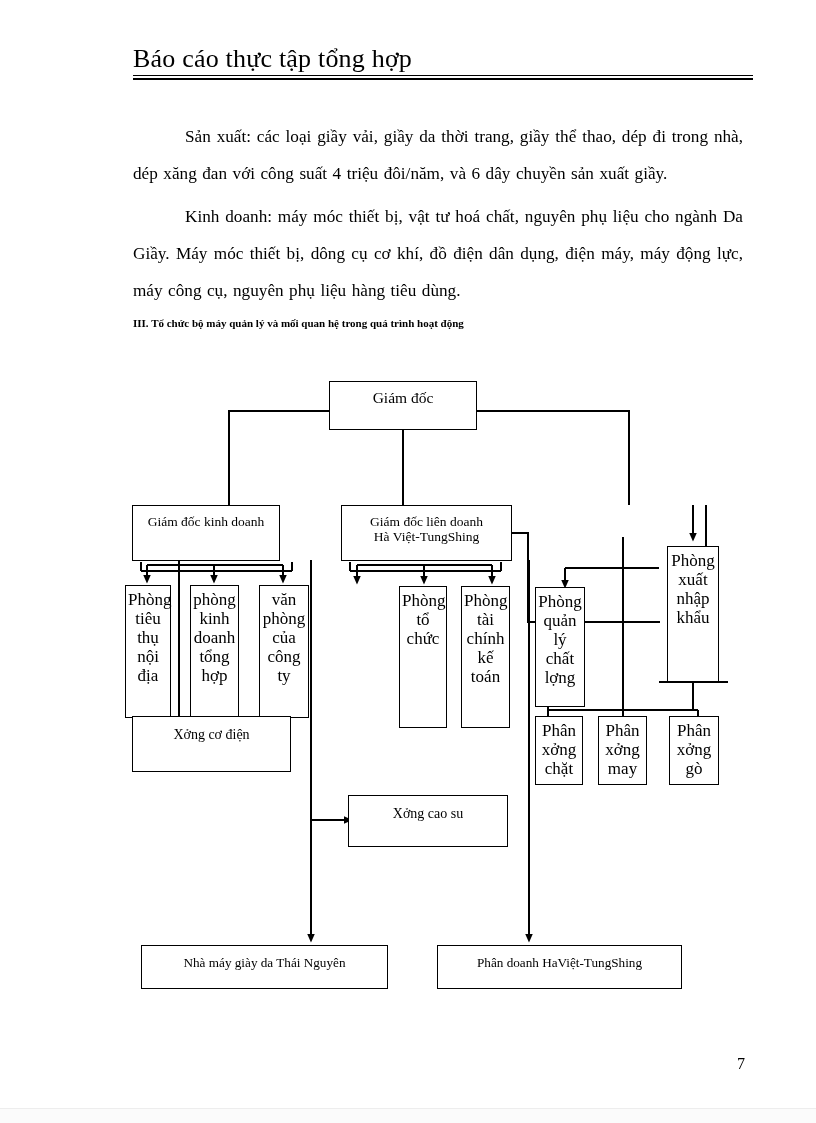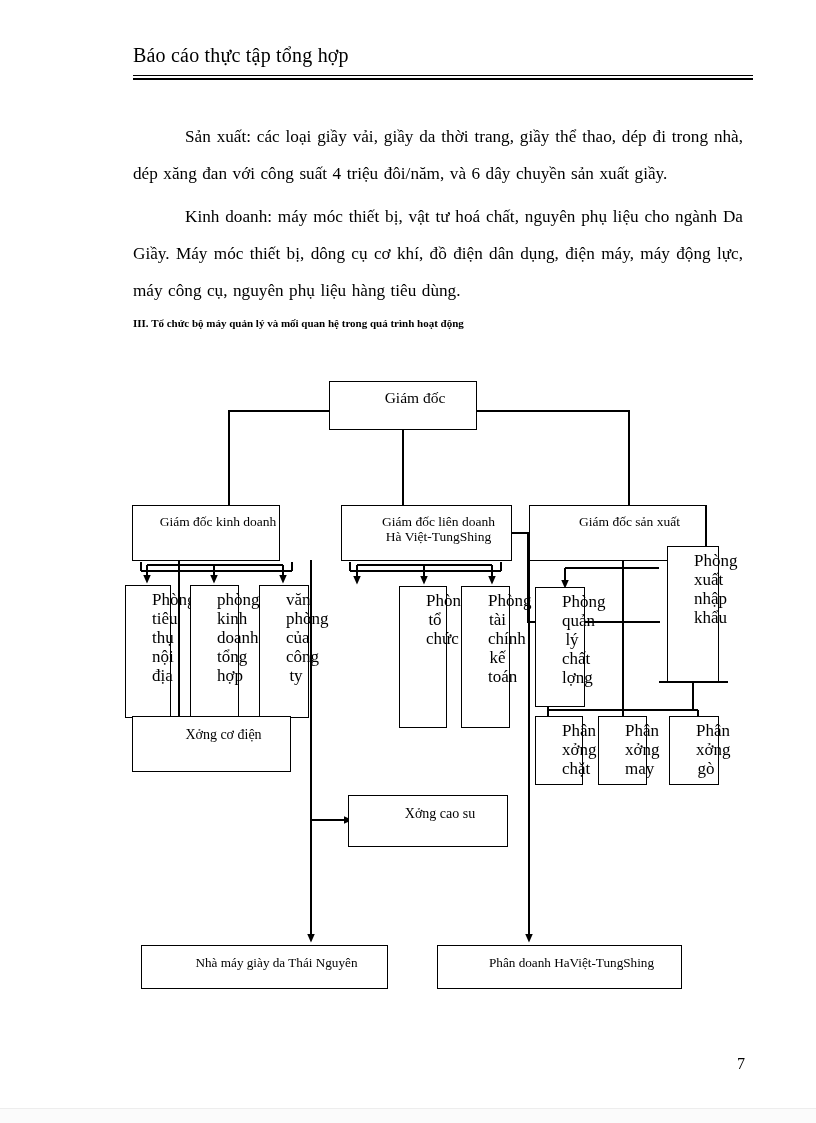--- a/index.html
+++ b/index.html
@@ -11,21 +11,21 @@
     position:relative;
     overflow:hidden;
   }
   .page{position:absolute;inset:0;}
 
   
   #header{
     position:absolute;left:133px;top:44px;width:620px;
   }
   #header .htitle{
-    font-size:20px;letter-spacing:.2px;white-space:nowrap;
+    font-size:26px;letter-spacing:.2px;white-space:nowrap;
   }
   #header .rule-thin{
     position:absolute;left:0;top:31px;width:620px;height:1px;background:#000;
   }
   #header .rule-thick{
     position:absolute;left:0;top:33.5px;width:620px;height:2px;background:#000;
   }
 
   
   #bodytext{position:absolute;left:133px;top:118px;width:610px;}
@@ -46,21 +46,20 @@
   #chart svg{position:absolute;left:0;top:0;}
   .node{
     position:absolute;
     border:1px solid #000;
     background:#fff;
     box-sizing:border-box;
     font-family:"Liberation Serif","DejaVu Serif",serif;
     color:#000;
     text-align:center;
     z-index:3;
-    padding-left:24px;
   }
   .node .lbl{
     display:block;
     line-height:1.12;
     padding:3px 2px 0 2px;
     white-space:pre-line;
   }
   .n-top .lbl{font-size:15.5px;padding-top:7px;}
   .n-l2 .lbl{font-size:13.5px;padding-top:8px;}
   .n-l3 .lbl{font-size:17px;padding-top:4px;}
@@ -170,23 +169,20 @@
 
     <div class="node n-l2" style="left:132px;top:505px;width:148px;height:56px;">
       <span class="lbl">Giám đốc kinh doanh</span>
     </div>
 
     <div class="node n-l2" style="left:341px;top:505px;width:171px;height:56px;">
       <span class="lbl">Giám đốc liên doanh
 Hà Việt-TungShing</span>
     </div>
 
-    <div class="node n-l2" style="left:529px;top:505px;width:177px;height:56px;">
-      <span class="lbl">Giám đốc sản xuất</span>
-    </div>
 
     <div class="node n-l3" style="left:125px;top:585px;width:46px;height:133px;">
       <span class="lbl">Phòng
 tiêu
 thụ nội
 địa</span>
     </div>
 
     <div class="node n-l3" style="left:190px;top:585px;width:49px;height:133px;">
       <span class="lbl">phòng

